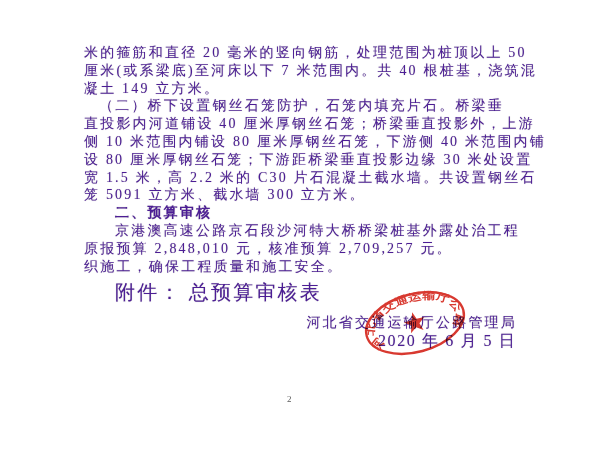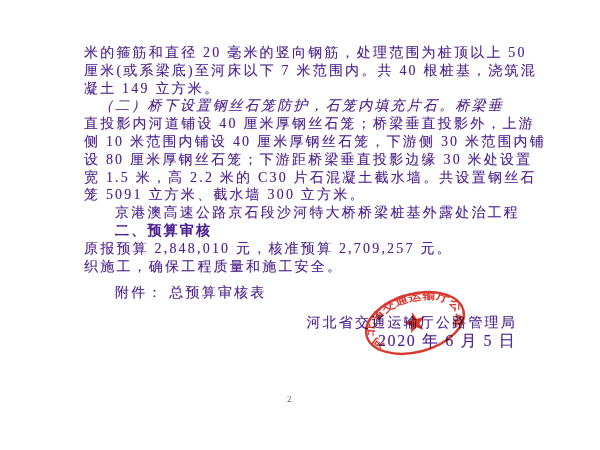--- a/index.html
+++ b/index.html
@@ -7,24 +7,24 @@
     position:relative;width:600px;height:450px;background:#ffffff;
     font-family:"Liberation Serif","DejaVu Serif",serif;overflow:hidden;
   }
   .ink{color:#4c1d95;text-shadow:0 0 1px rgba(58,58,58,.35);}
   .body-text{
     position:absolute;left:84px;top:44px;width:436px;
     font-size:14px;letter-spacing:2.2px;
   }
   .line{height:17.8px;line-height:17.8px;white-space:pre;}
   .p-indent{padding-left:31px;}
-  .p-indent-sm{padding-left:15px;font-style:italic;}
+  .p-indent-sm{padding-left:15px;}
   .heading{font-weight:bold;}
   .attachment{
-    position:absolute;left:115px;top:284px;font-size:14px;letter-spacing:2.2px;
+    position:absolute;left:115px;top:284px;font-size:20px;letter-spacing:2.2px;
     white-space:pre;line-height:17.8px;
   }
   .sig-org{
     position:absolute;right:83px;top:314px;font-size:14px;letter-spacing:2.2px;
     white-space:pre;line-height:17.8px;text-align:right;
   }
   .sig-date{
     position:absolute;left:378px;top:332px;font-size:16px;letter-spacing:1.6px;
     white-space:pre;line-height:17.8px;
   }
@@ -41,26 +41,26 @@
 <body>
 
 <div class="page">
 
   <div class="body-text ink">
     <div class="line">米的箍筋和直径 20 毫米的竖向钢筋，处理范围为桩顶以上 50</div>
     <div class="line">厘米(或系梁底)至河床以下 7 米范围内。共 40 根桩基，浇筑混</div>
     <div class="line">凝土 149 立方米。</div>
     <div class="line p-indent-sm">（二）桥下设置钢丝石笼防护，石笼内填充片石。桥梁垂</div>
     <div class="line">直投影内河道铺设 40 厘米厚钢丝石笼；桥梁垂直投影外，上游</div>
-    <div class="line">侧 10 米范围内铺设 40 厘米厚钢丝石笼，下游侧 30 米范围内铺</div>
+    <div class="line">侧 10 米范围内铺设 80 厘米厚钢丝石笼，下游侧 40 米范围内铺</div>
     <div class="line">设 80 厘米厚钢丝石笼；下游距桥梁垂直投影边缘 30 米处设置</div>
     <div class="line">宽 1.5 米，高 2.2 米的 C30 片石混凝土截水墙。共设置钢丝石</div>
     <div class="line">笼 5091 立方米、截水墙 300 立方米。</div>
+    <div class="line heading p-indent">二、预算审核</div>
     <div class="line p-indent">京港澳高速公路京石段沙河特大桥桥梁桩基外露处治工程</div>
-    <div class="line heading p-indent">二、预算审核</div>
     <div class="line">原报预算 2,848,010 元，核准预算 2,709,257 元。</div>
     <div class="line">织施工，确保工程质量和施工安全。</div>
   </div>
 
   <div class="attachment ink">附件： 总预算审核表</div>
 
   <div class="sig-org ink">河北省交通运输厅公路管理局</div>
 
   <div class="sig-date ink">2020 年 6 月 5 日</div>
 

